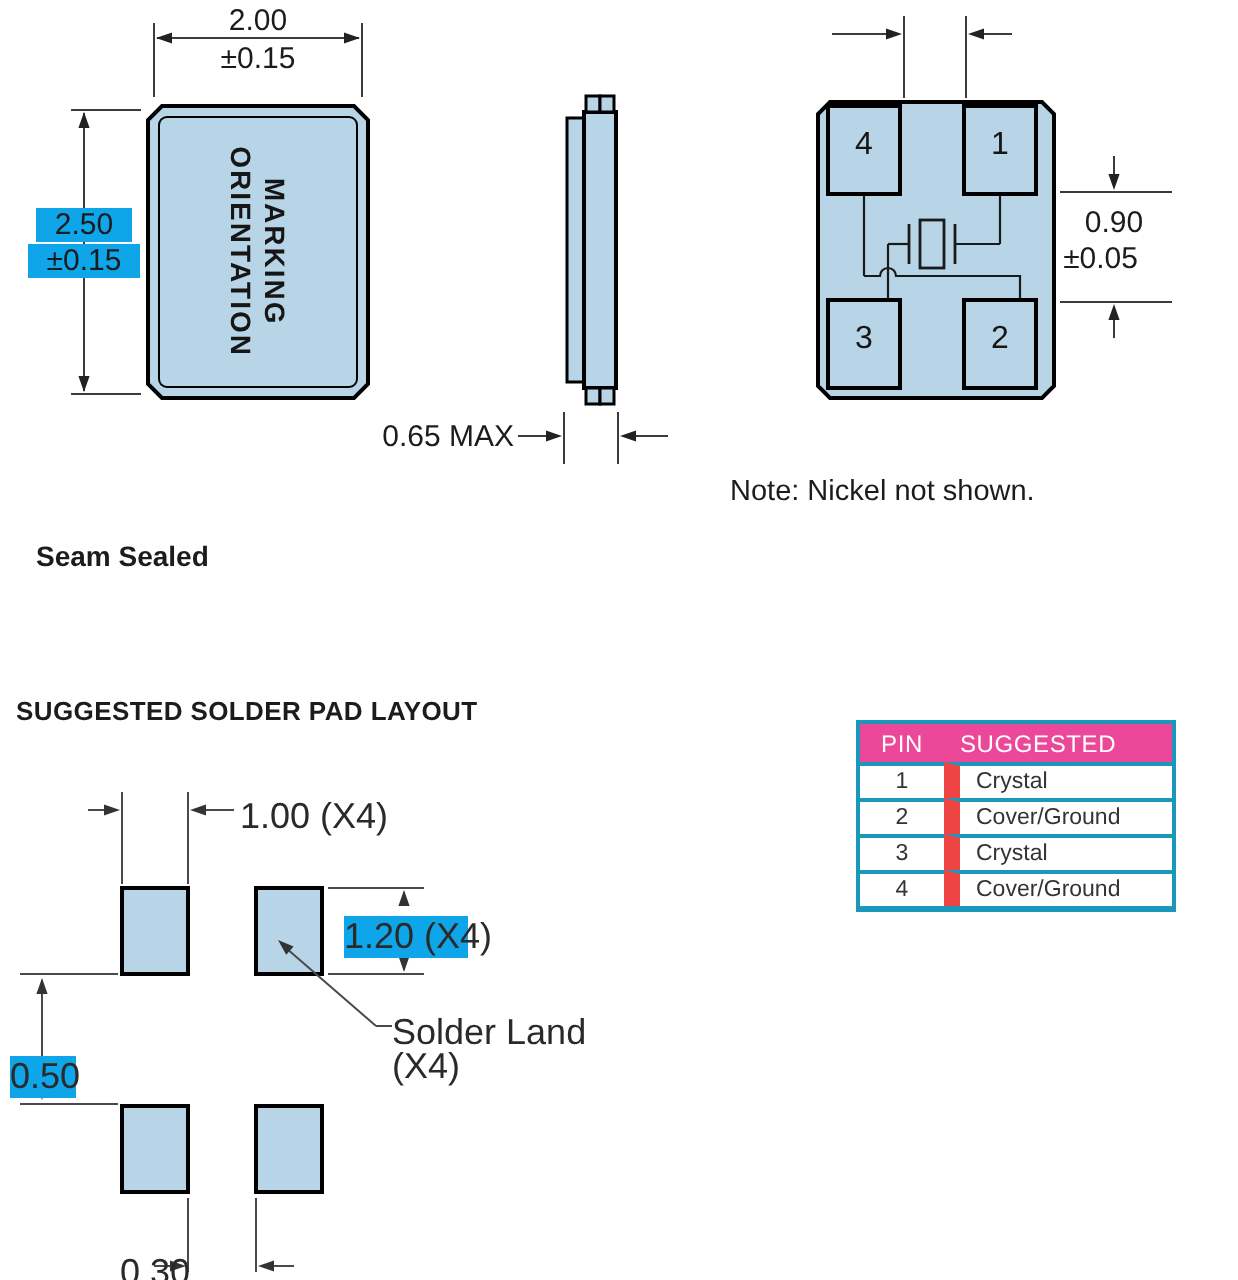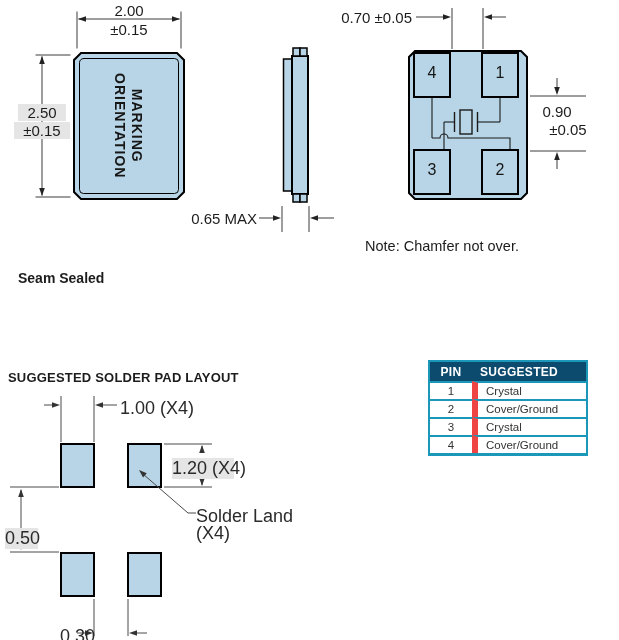--- a/index.html
+++ b/index.html
@@ -6,49 +6,49 @@
   .canvas{
     position:relative;width:619px;height:640px;background:#ffffff;overflow:hidden;
     font-family:"Liberation Sans", sans-serif;color:#111;
   }
   .canvas svg{position:absolute;left:0;top:0;}
   .lbl{position:absolute;white-space:nowrap;color:#1c1c1c;}
   .dim{font-size:15px;}
   .dim-sm{font-size:18px;color:#2a2a2a;}
   .ctr{text-align:center;}
   .rgt{text-align:right;}
-  .mask{background:#e5e5e5;line-height:1.15;}
+  .mask{background:#0ea5e9;line-height:1.15;}
   .bold{font-weight:bold;text-align:right;}
   .marking-box{
     position:absolute;left:74px;top:52px;width:110px;height:148px;
     display:flex;align-items:center;justify-content:center;
   }
   .marking-text{
     transform:rotate(90deg);font-weight:bold;font-size:14px;letter-spacing:1px;
     line-height:1.2;text-align:center;color:#161616;
   }
   .pin-num{position:absolute;width:36px;text-align:center;font-size:16px;color:#161616;}
   .body-line{position:absolute;font-size:14px;color:#1c1c1c;white-space:nowrap;}
   .pin-table{
     position:absolute;left:428px;top:360px;width:160px;
     border-collapse:separate;border-spacing:0;
     border:2px solid #1b97ba;border-bottom:3px solid #1b97ba;
   }
   .pin-table th{
-    background:#0c4a6e;color:#ffffff;font-size:12px;font-weight:bold;
+    background:#ec4899;color:#ffffff;font-size:12px;font-weight:normal;
     height:19px;letter-spacing:0.3px;padding:0;
   }
   .pin-table th.col-pin{width:42px;text-align:center;}
   .pin-table th.col-conn{text-align:left;padding-left:8px;}
   .pin-table td{
     font-size:11.5px;color:#333;height:16px;padding:0;background:#fff;
     border-top:2px solid #1b97ba;
   }
   .pin-table td.c-pin{text-align:center;}
-  .pin-table td.c-conn{padding-left:8px;border-left:6px solid #ef4444;}
+  .pin-table td.c-conn{padding-left:8px;border-left:8px solid #ef4444;}
 </style>
 </head>
 <body>
 
 <div class="canvas">
 
   <svg width="619" height="640" viewBox="0 0 619 640">
 
     <g stroke-linecap="square">
 
@@ -168,34 +168,33 @@
 
   <div class="marking-box">
     <div class="marking-text">
       <div>MARKING</div>
       <div>ORIENTATION</div>
     </div>
   </div>
 
   <div class="lbl dim rgt" style="left:167px;top:210px;width:90px;text-align:right;">0.65 MAX</div>
 
-  <div class="lbl dim rgt" style="left:308px;top:9px;width:104px;">0.70 ±0.05</div>
   <div class="lbl dim ctr" style="left:527px;top:103px;width:60px;">0.90</div>
-  <div class="lbl dim ctr" style="left:538px;top:121px;width:60px;">±0.05</div>
+  <div class="lbl dim ctr" style="left:509px;top:121px;width:60px;text-align:right;">±0.05</div>
 
   <div class="pin-num" style="left:414px;top:64px;">4</div>
   <div class="pin-num" style="left:482px;top:64px;">1</div>
   <div class="pin-num" style="left:414px;top:161px;">3</div>
   <div class="pin-num" style="left:482px;top:161px;">2</div>
 
-  <div class="body-line" style="left:365px;top:238px;font-size:14.5px;">Note: Chamfer not over.</div>
+  <div class="body-line" style="left:365px;top:238px;font-size:14.5px;">Note: Nickel not shown.</div>
 
   <div class="body-line bold" style="left:18px;top:270px;">Seam Sealed</div>
 
-  <div class="body-line bold" style="left:8px;top:370px;font-size:13px;letter-spacing:0.2px;">SUGGESTED SOLDER PAD LAYOUT</div>
+  <div class="body-line bold" style="left:8px;top:348px;font-size:13px;letter-spacing:0.2px;">SUGGESTED SOLDER PAD LAYOUT</div>
   <div class="lbl dim-sm" style="left:120px;top:398px;">1.00 (X4)</div>
   <div class="lbl dim-sm ctr mask" style="left:172px;top:458px;width:62px;">1.20 (X4)</div>
   <div class="lbl dim-sm ctr mask" style="left:5px;top:508px;width:33px;margin-top:20px;">0.50</div>
   <div class="lbl dim-sm" style="left:44px;top:626px;margin-left:16px;">0.30</div>
   <div class="lbl dim-sm" style="left:196px;top:506px;">Solder Land</div>
   <div class="lbl dim-sm" style="left:196px;top:523px;">(X4)</div>
 
   <table class="pin-table">
     <thead>
       <tr>

